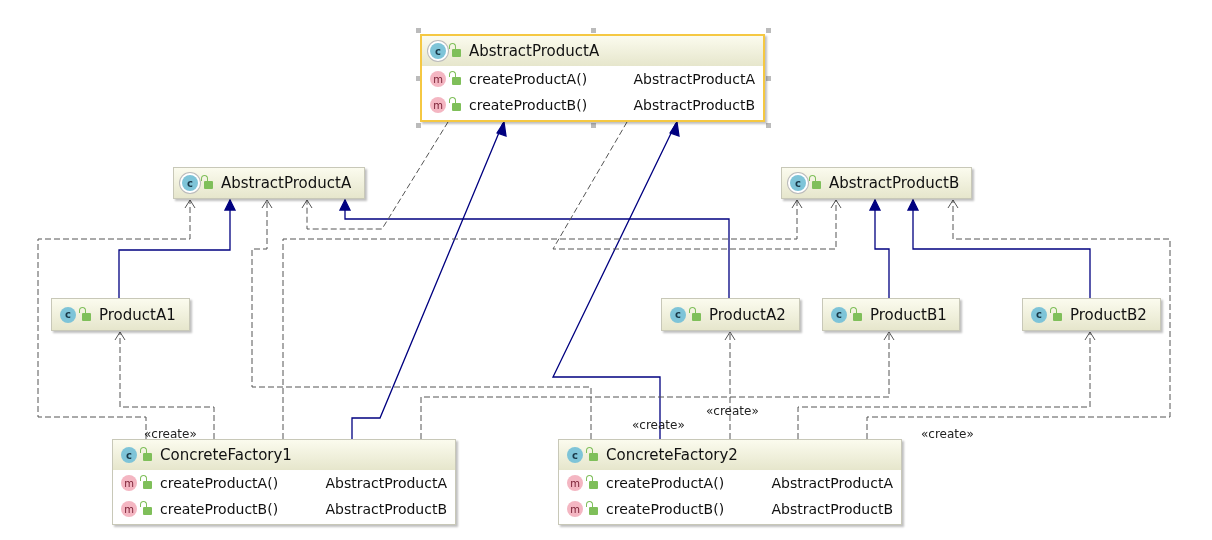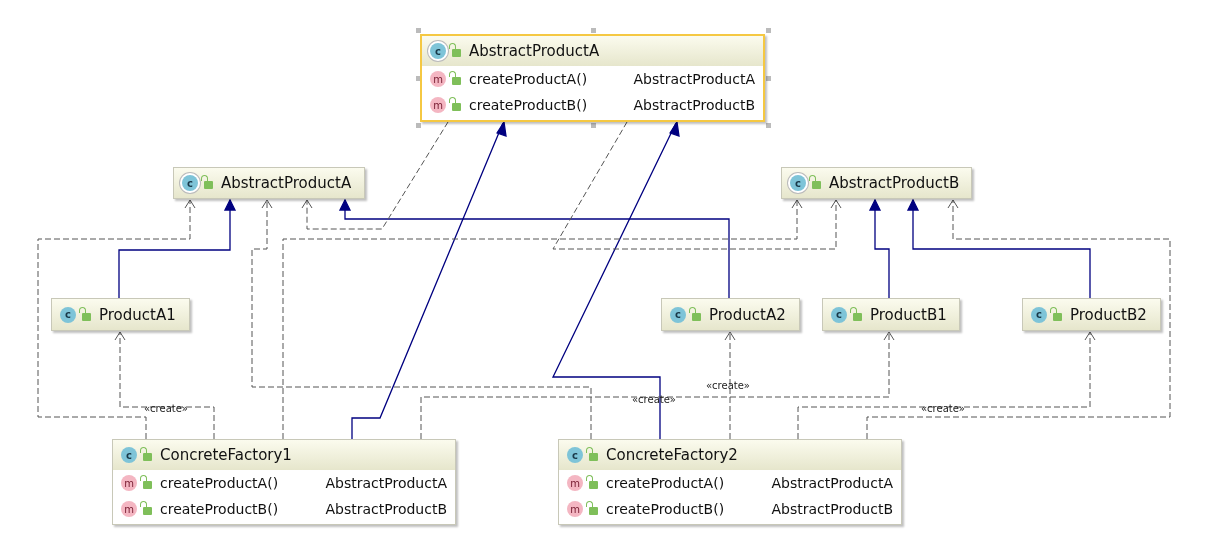--- a/index.html
+++ b/index.html
@@ -10,21 +10,21 @@
   .hdr { background:linear-gradient(#fbfbee,#e6e6cc); height:30px; display:flex; align-items:center; padding-left:8px; font-size:15px; color:#111; white-space:nowrap; }
   .cls.single .hdr { height:100%; }
   .row { height:26px; display:flex; align-items:center; padding-left:8px; font-size:14px; color:#111; white-space:nowrap; position:relative; }
   .icon-c { width:16px; height:16px; border-radius:50%; background:#7ec4d8; color:#1a3a4a; font-size:10px; font-weight:bold; display:inline-flex; align-items:center; justify-content:center; margin-right:4px; }
   .icon-c.abstract { box-shadow:0 0 0 2px #fff, 0 0 0 3px #bbb; }
   .icon-m { width:16px; height:16px; border-radius:50%; background:#f4b6c2; color:#7a2035; font-size:10px; display:inline-flex; align-items:center; justify-content:center; margin-right:4px; }
   .icon-lock { width:9px; height:8px; background:#7fbf5a; border-radius:1px; position:relative; margin:4px 8px 0 2px; display:inline-block; }
   .icon-lock::before { content:""; position:absolute; left:-3px; top:-6px; width:5px; height:5px; border:1.5px solid #7fbf5a; border-bottom:none; border-radius:4px 4px 0 0; }
   .rtype { position:absolute; right:8px; }
   .handle { position:absolute; width:5px; height:5px; background:#bbb; }
-  .stereo { position:absolute; font-size:10px; color:#222; background:transparent; }
+  .stereo { position:absolute; font-size:12px; color:#222; background:transparent;margin-top:24px; }
 </style>
 </head>
 <body>
 
 <svg id="edges" xmlns="http://www.w3.org/2000/svg">
   <defs>
     <marker id="tri" viewBox="0 0 10 10" refX="5" refY="1" markerWidth="10" markerHeight="10" orient="auto-start-reverse" markerUnits="userSpaceOnUse">
       <path d="M0,10 L5,0 L10,10 Z" fill="#000080"></path>
     </marker>
   </defs>

